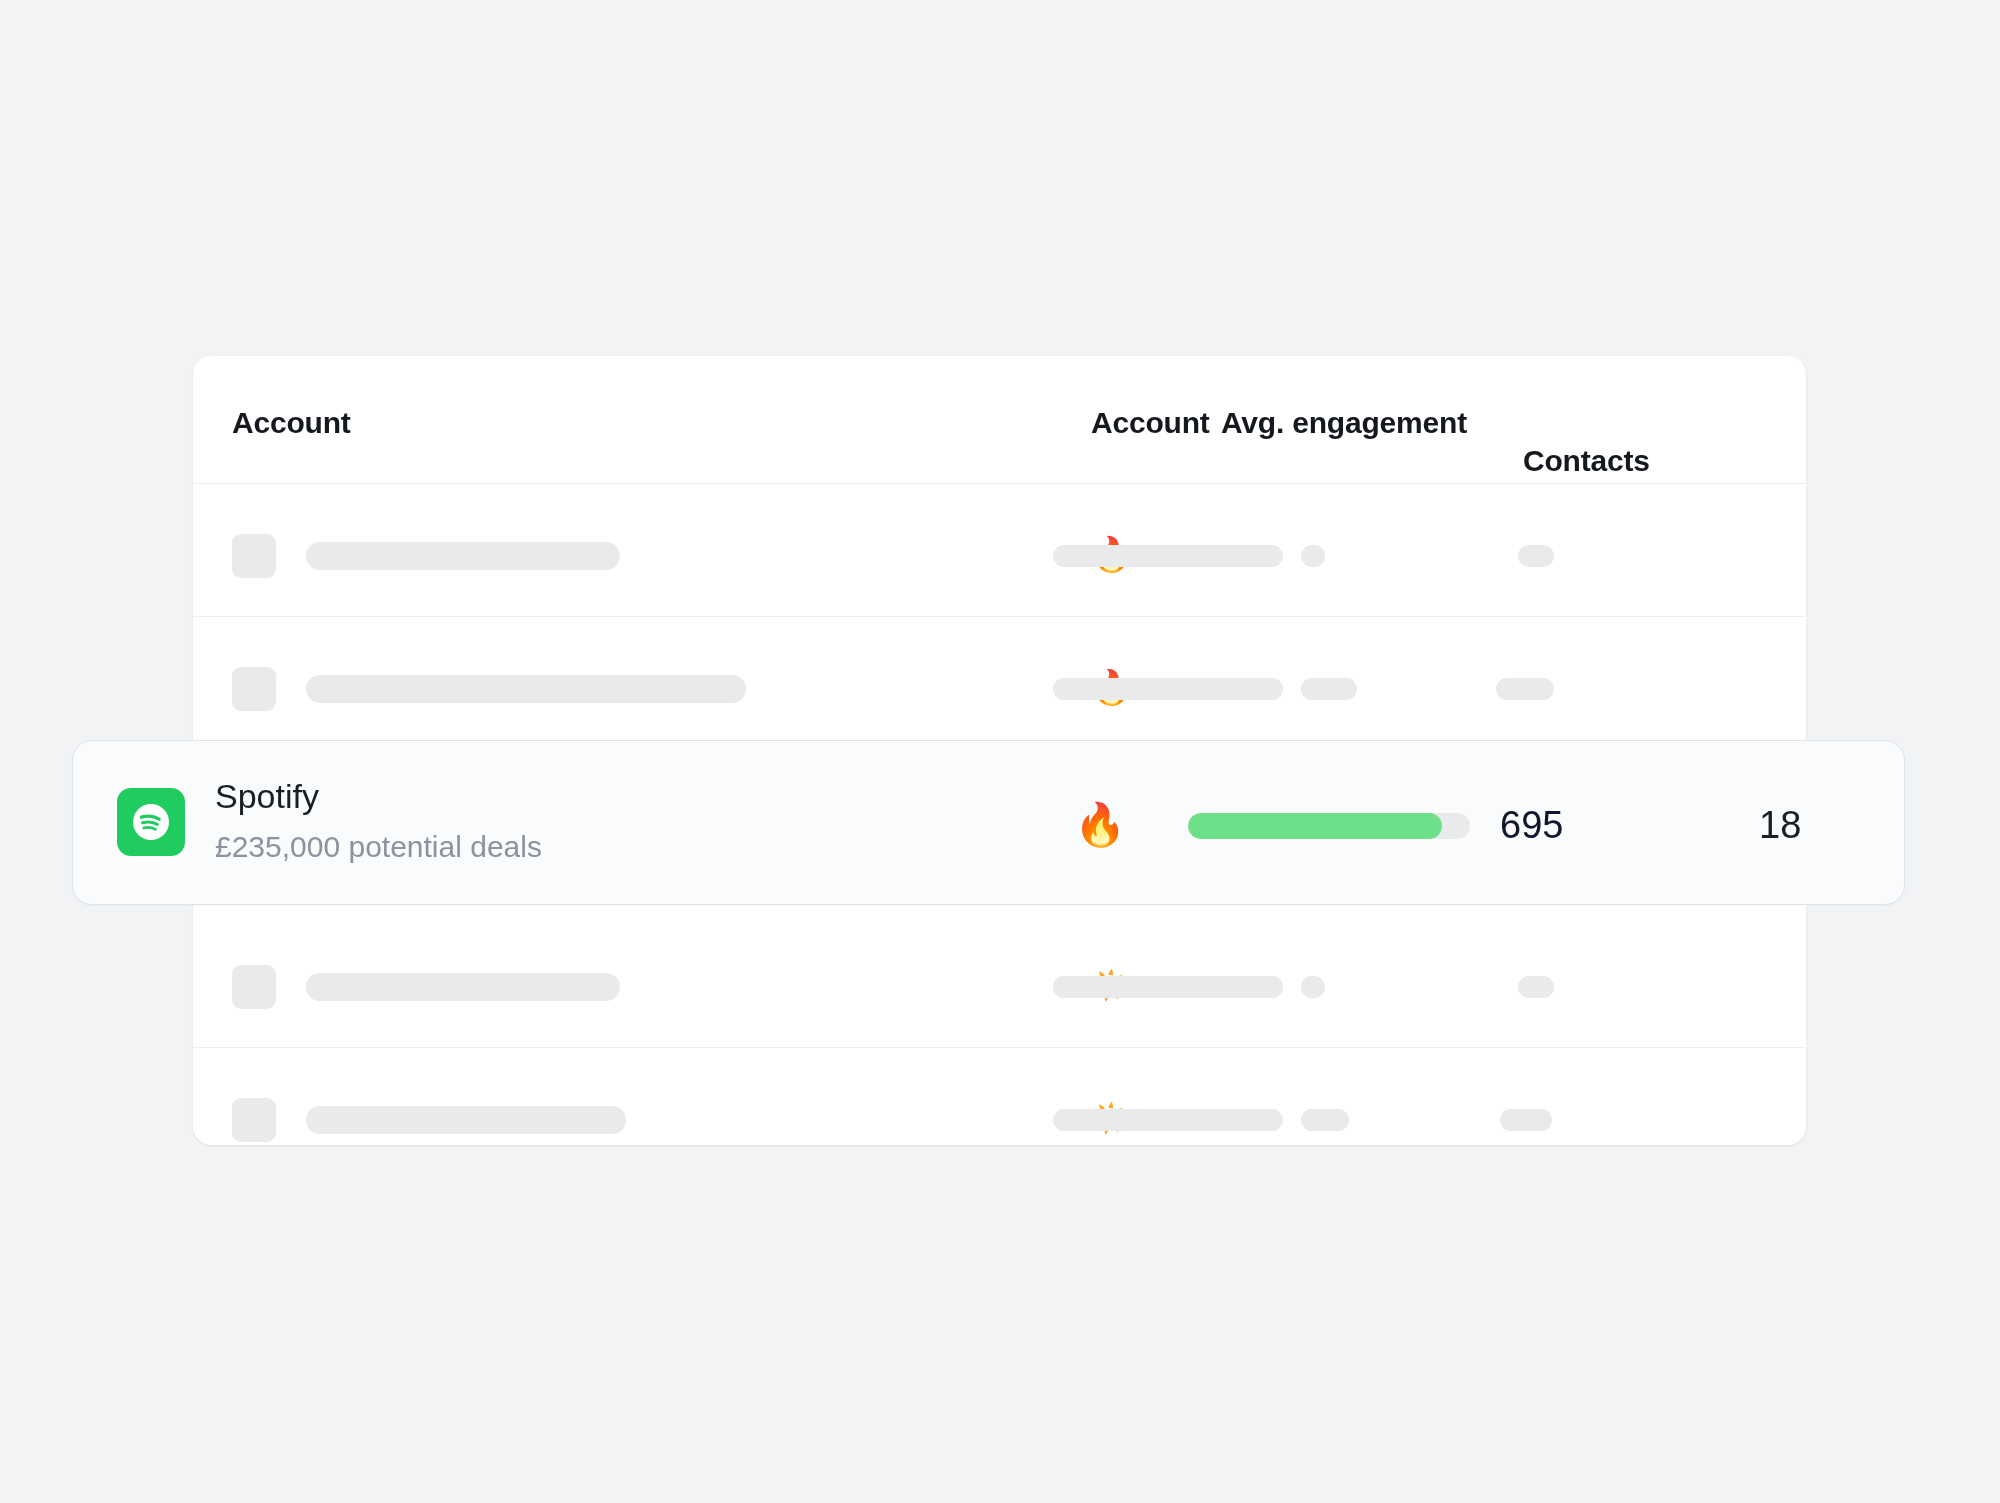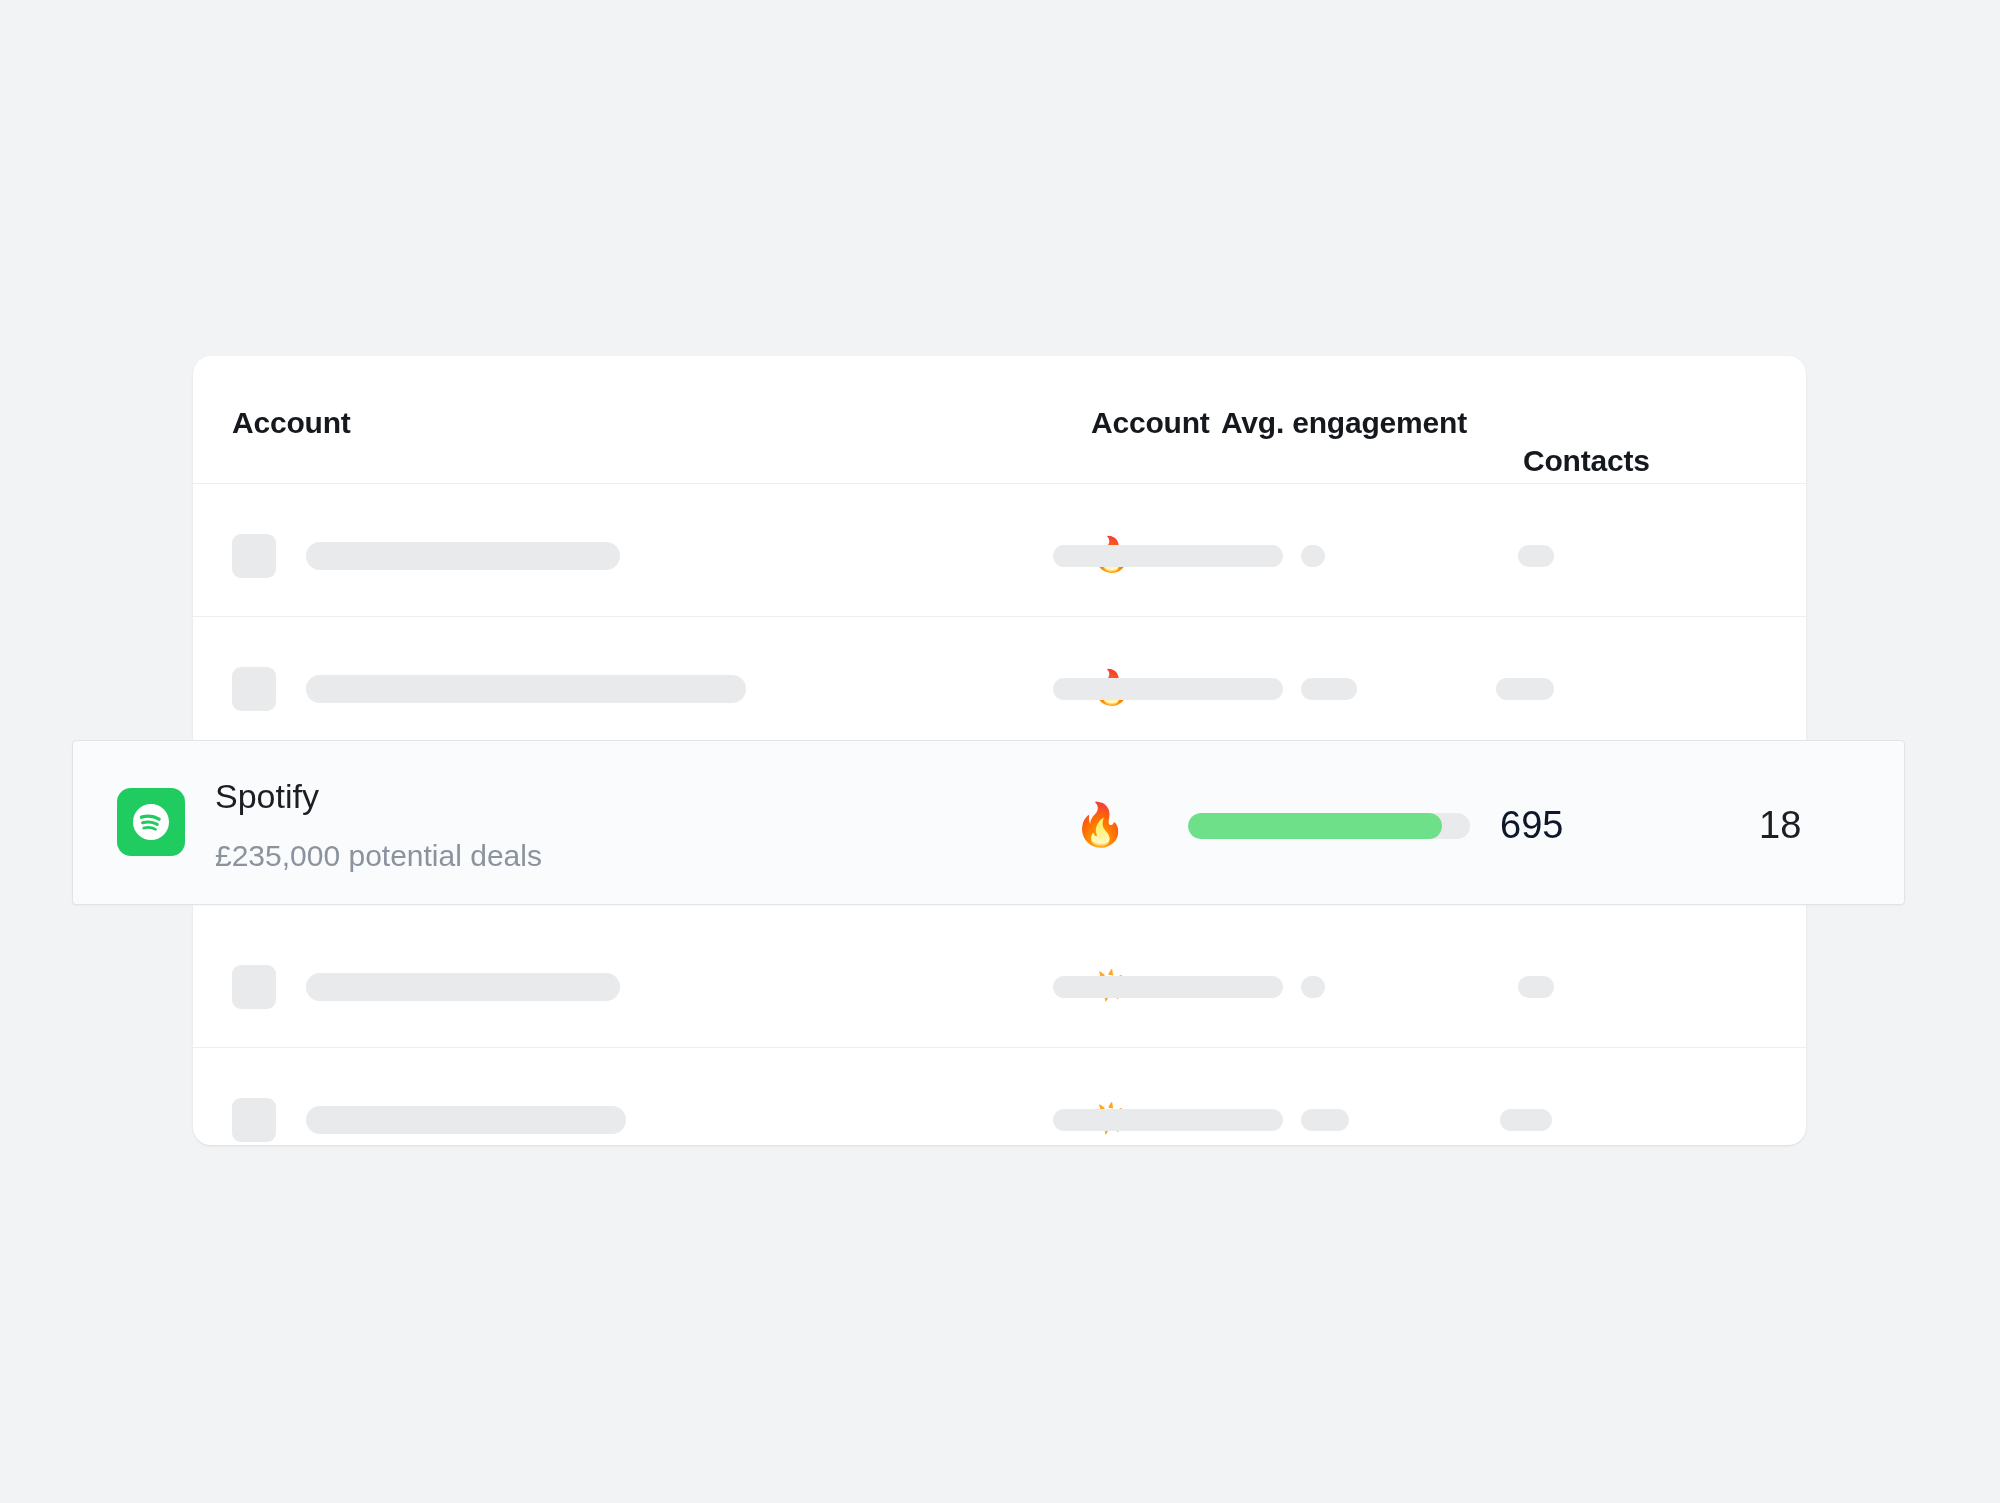--- a/index.html
+++ b/index.html
@@ -123,21 +123,21 @@
 
   
   .row-highlight {
     position: absolute;
     left: 72px;
     top: 740px;
     width: 1833px;
     height: 165px;
     background: #fafbfc;
     border: 1px solid #dfe3ea;
-    border-radius: 4px;
+    border-radius: 20px;
     box-sizing: border-box;
     box-shadow: 0 1px 2px rgba(16,24,40,0.03);
     z-index: 5;
   }
 
   .hl-logo {
     position: absolute;
     left: 44px;
     top: 47px;
     width: 68px;
@@ -157,21 +157,21 @@
     font-size: 34px;
     color: #1b1f24;
     line-height: 46px;
     white-space: nowrap;
   }
   .hl-sub {
     font-size: 30px;
     color: #8a939e;
     line-height: 46px;
     white-space: nowrap;
-    margin-top: 14px;
+    margin-top: 5px;
   }
   .hl-emoji {
     position: absolute;
     left: 1001px;
     top: 59px;
     font-size: 42px;
     line-height: 50px;
     font-family: "DejaVu Sans", sans-serif;
   }
   .hl-bar-track {

